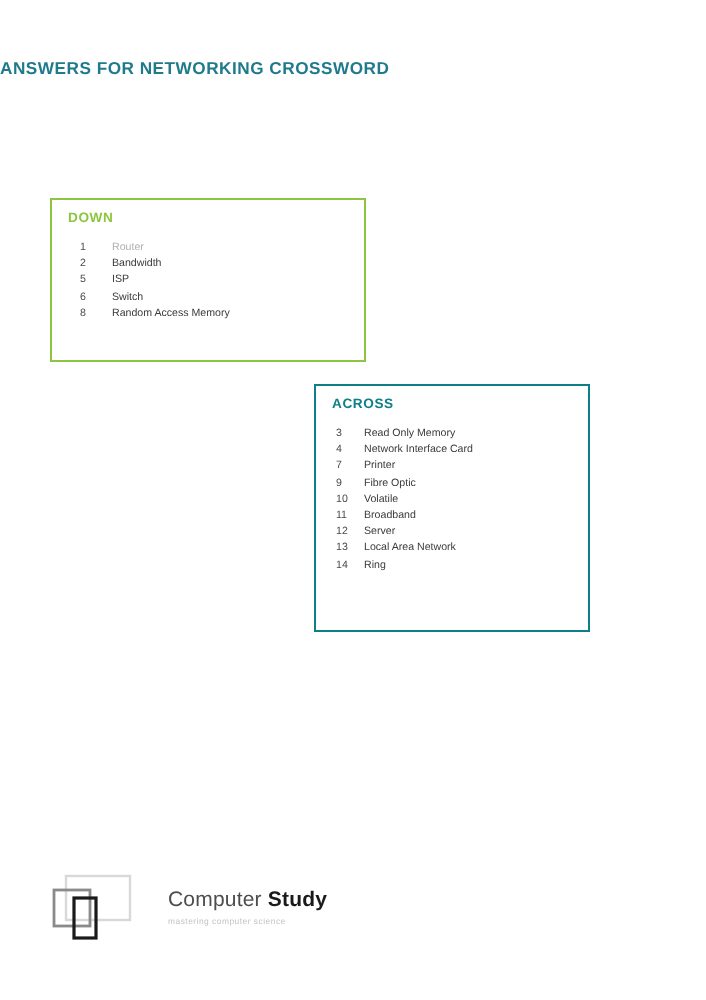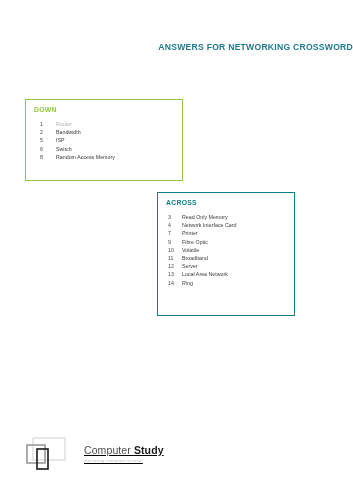--- a/index.html
+++ b/index.html
@@ -20,22 +20,22 @@
     position: absolute;
     inset: 0;
     background: #ffffff;
   }
 
   
   .doc-title {
     position: absolute;
     left: 0;
     right: 0;
-    top: 42px;
-    text-align: right;
+    top: 29px;
+    text-align: left;
     font-size: 8.6px;
     font-weight: bold;
     letter-spacing: 0.25px;
     color: #1f7a8c;
   }
 
   
   .answer-box {
     position: absolute;
     box-sizing: border-box;
@@ -102,21 +102,20 @@
     position: absolute;
     left: 0;
     top: 2px;
     width: 46px;
     height: 40px;
   }
   .logo-text {
     position: absolute;
     left: 58px;
     top: 10px;
-    text-decoration: underline;
   }
   .logo-name {
     font-size: 10.5px;
     color: #4d4d4d;
     letter-spacing: 0.1px;
     white-space: nowrap;
   }
   .logo-name b { color: #1a1a1a; font-weight: bold; }
   .logo-tag {
     font-size: 4.2px;

